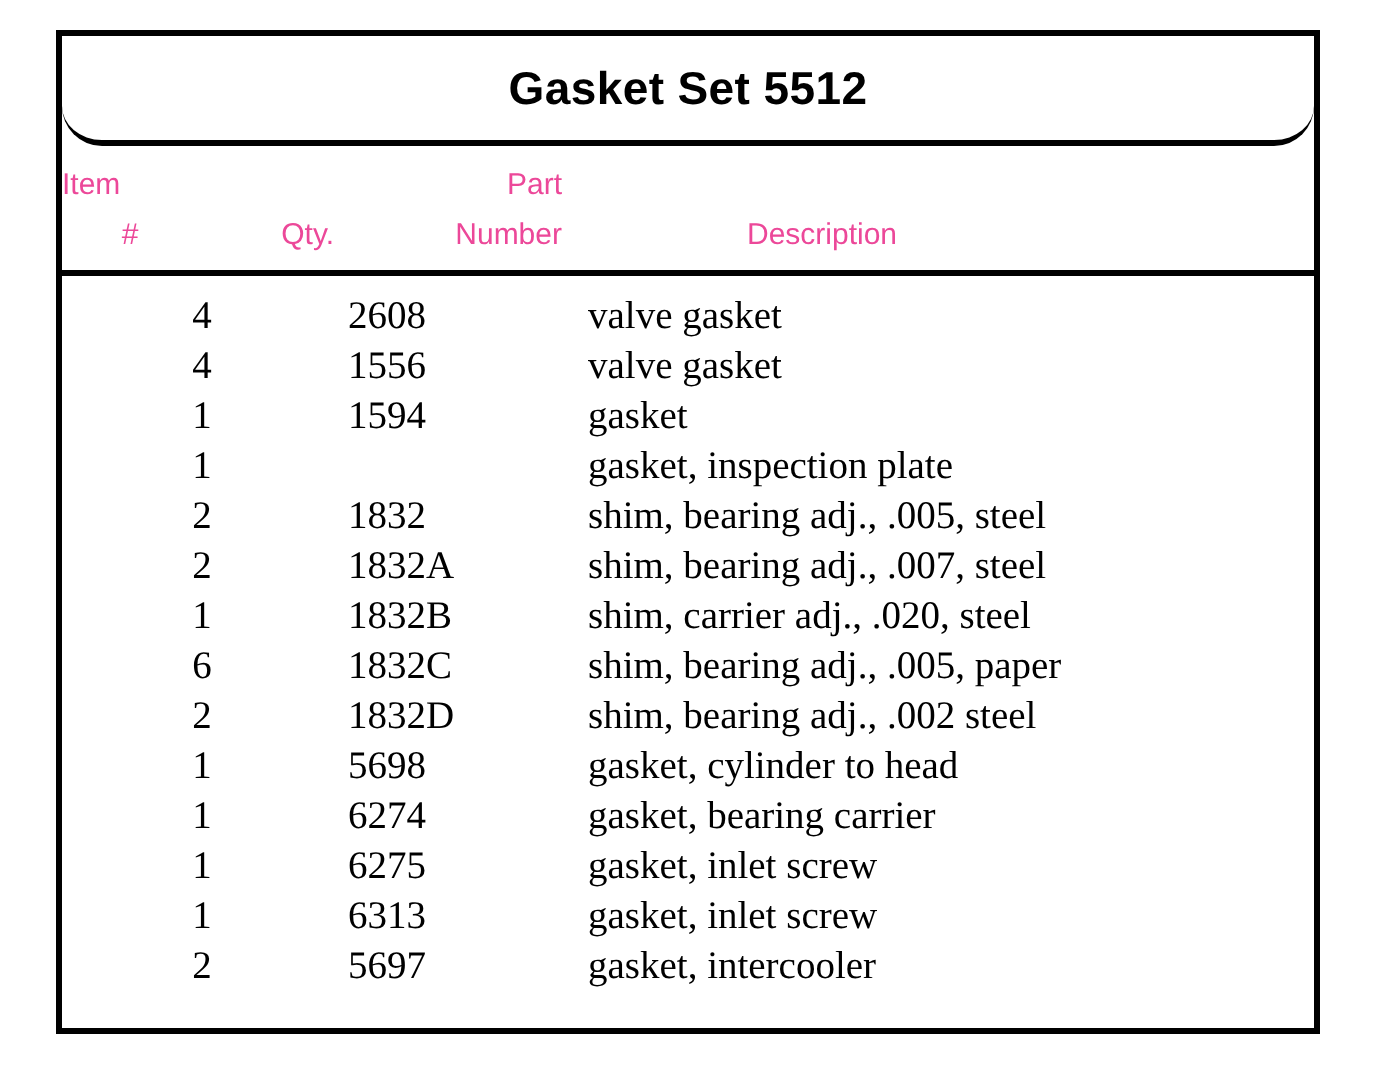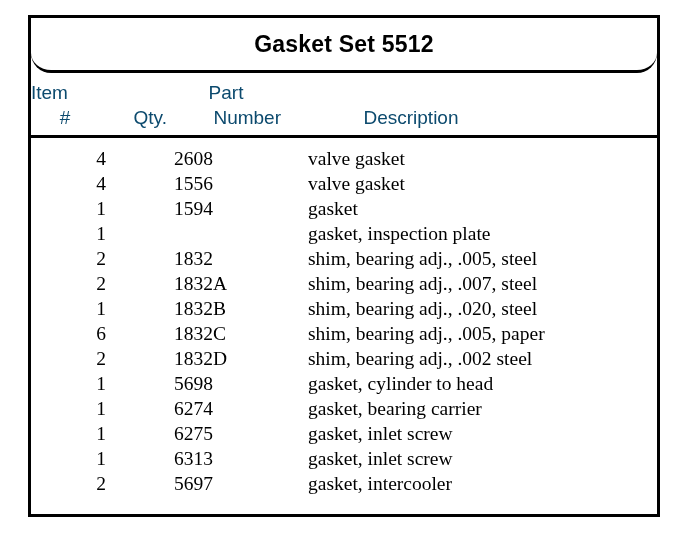--- a/index.html
+++ b/index.html
@@ -62,29 +62,29 @@
     height: 65px;
     flex: 0 0 65px;
     position: relative;
     border-bottom: 3px solid #000000;
     box-sizing: border-box;
   }
   .hcell {
     position: absolute;
     font-family: "Liberation Sans", sans-serif;
     font-weight: normal;
-    font-size: 19px;
-    color: #0c4a6e;
+    font-size: 15px;
+    color: #ec4899;
     white-space: nowrap;
     line-height: 25px;
   }
   .h-item      { left: 0px;   top: 7px;  text-align: left; }
   .h-hash      { left: 14px;  top: 32px; width: 40px; text-align: center; }
   .h-qty       { left: 56px;  top: 32px; width: 80px; text-align: right; }
-  .h-part      { left: 140px; top: 7px;  width: 110px; text-align: center; }
+  .h-part      { left: 140px; top: 7px;  width: 110px; text-align: right; }
   .h-number    { left: 140px; top: 32px; width: 110px; text-align: right; }
   .h-desc      { left: 270px; top: 32px; width: 220px; text-align: center; }
 
   
   .body-band {
     flex: 1 1 auto;
     position: relative;
     padding-top: 8px;
     box-sizing: border-box;
     overflow: hidden;
@@ -99,21 +99,21 @@
     position: absolute;
     top: 0;
     font-family: "Liberation Serif", serif;
     font-size: 19.5px;
     color: #000000;
     white-space: nowrap;
   }
   .c-item   { left: 0px;   width: 52px;  text-align: center; }
   .c-qty    { left: 52px;  width: 36px;  text-align: center; }
   .c-part   { left: 143px; width: 120px; text-align: left; }
-  .c-desc   { left: 277px; text-align: center; }
+  .c-desc   { left: 263px; text-align: center; }
 </style>
 </head>
 <body>
 
 <div id="page">
 
   <div class="parts-frame">
 
     <div class="title-band">
       <div class="title-text">Gasket Set 5512</div>
@@ -161,21 +161,21 @@
         <div class="row">
           <div class="cell c-item"></div>
           <div class="cell c-qty">2</div>
           <div class="cell c-part">1832A</div>
           <div class="cell c-desc">shim, bearing adj., .007, steel</div>
         </div>
         <div class="row">
           <div class="cell c-item"></div>
           <div class="cell c-qty">1</div>
           <div class="cell c-part">1832B</div>
-          <div class="cell c-desc">shim, bearing adj., .020, steel</div>
+          <div class="cell c-desc">shim, carrier adj., .020, steel</div>
         </div>
         <div class="row">
           <div class="cell c-item"></div>
           <div class="cell c-qty">6</div>
           <div class="cell c-part">1832C</div>
           <div class="cell c-desc">shim, bearing adj., .005, paper</div>
         </div>
         <div class="row">
           <div class="cell c-item"></div>
           <div class="cell c-qty">2</div>

